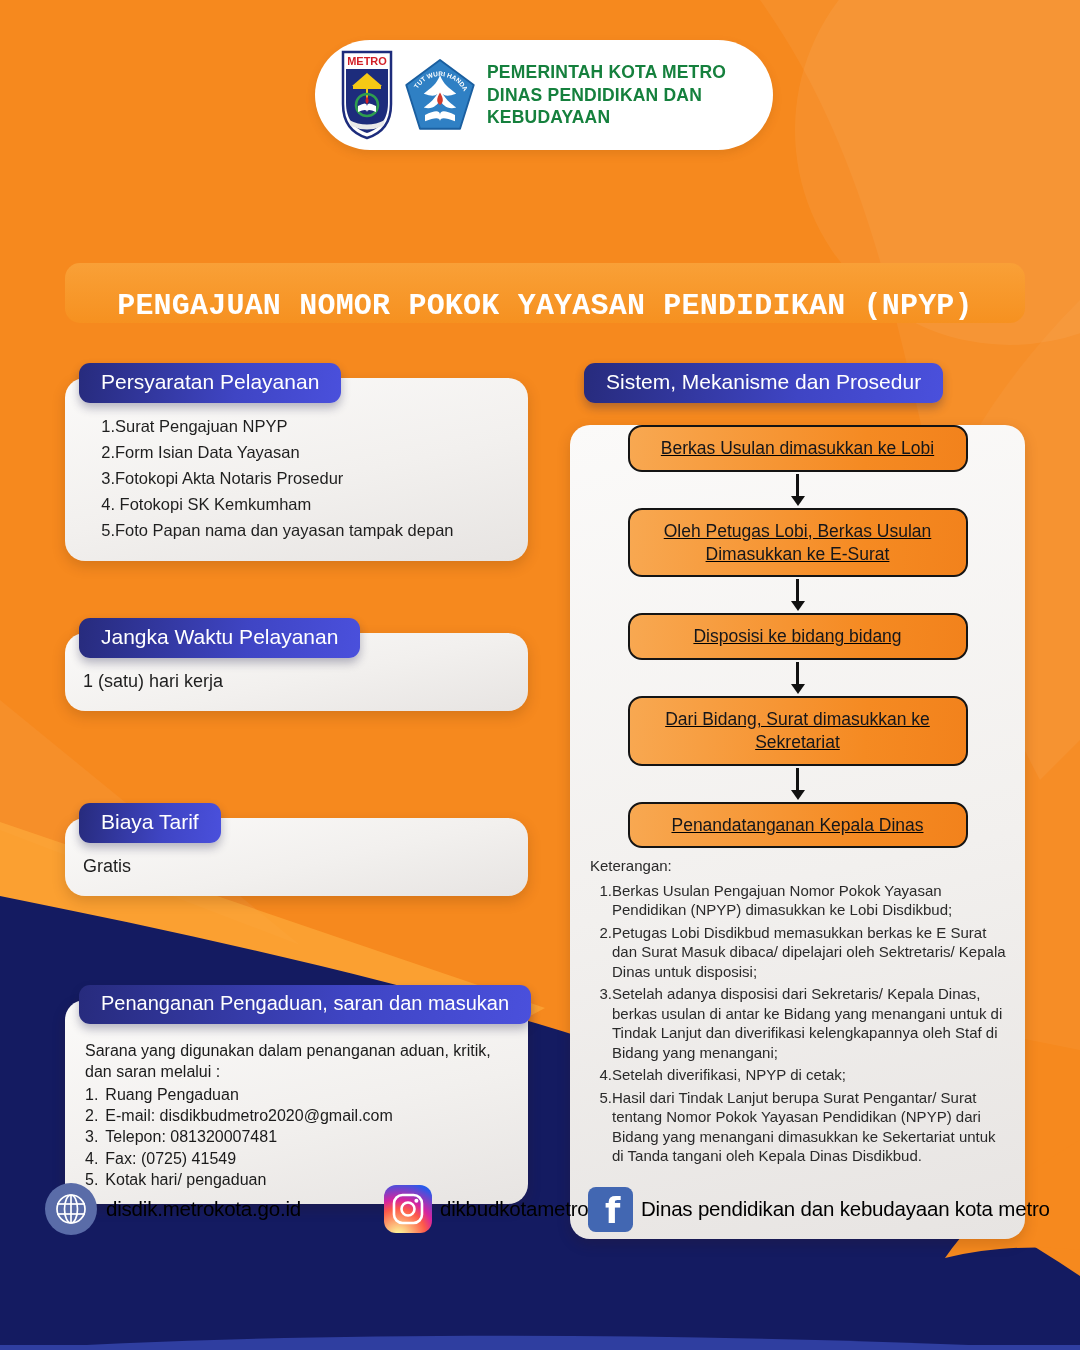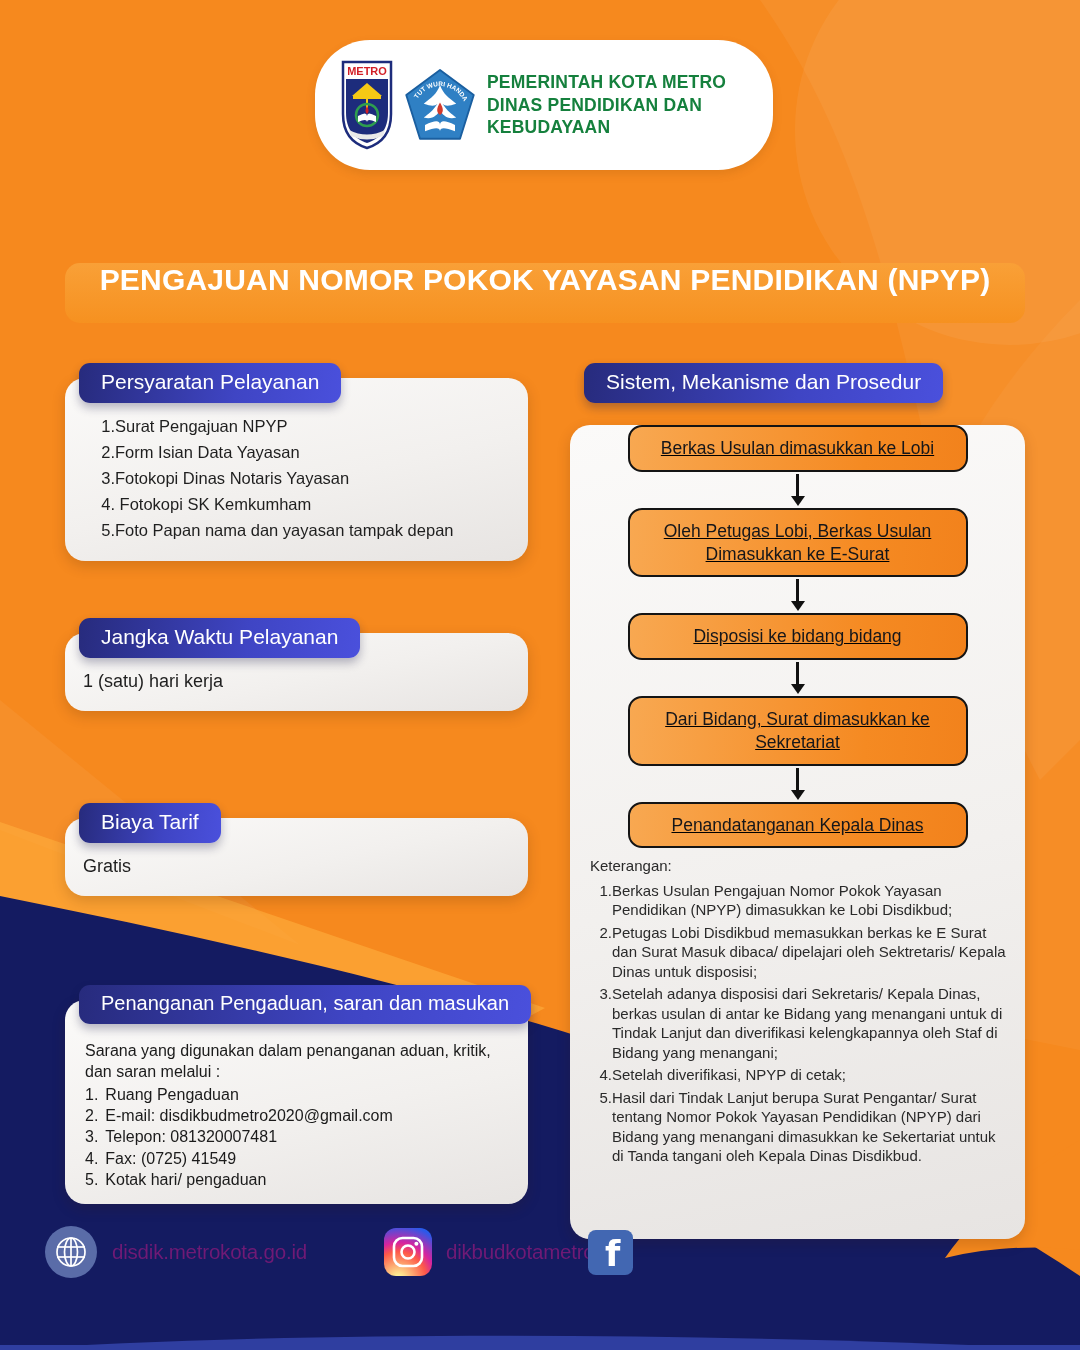--- a/index.html
+++ b/index.html
@@ -1,33 +1,33 @@
 <!DOCTYPE html>
 <html><head>
 <meta charset="utf-8">
 <style>
   html,body{margin:0;padding:0;}
   body{width:1080px;height:1350px;overflow:hidden;font-family:"Liberation Sans","DejaVu Sans",sans-serif;}
   .canvas{position:relative;width:1080px;height:1350px;overflow:hidden;background:#F6891E;}
   .bg{position:absolute;inset:0;z-index:0;}
 
   
-  .brand-pill{position:absolute;left:315px;top:40px;width:458px;height:130px;background:#fff;
+  .brand-pill{position:absolute;left:315px;top:40px;width:458px;height:110px;background:#fff;
     border-radius:55px;z-index:2;display:flex;align-items:center;padding-left:26px;box-sizing:border-box;gap:12px;
     box-shadow:0 4px 10px rgba(120,60,0,.15);}
   .brand-text{color:#15803d;font-weight:bold;font-size:17.5px;line-height:1.3;letter-spacing:.2px;}
 
   
   .title{position:absolute;top:170px;left:0;width:1080px;margin:0;text-align:center;z-index:2;
     color:#1B2168;font-size:64px;font-weight:bold;line-height:1;}
   .title-inner{display:inline-block;transform:scale(.78,1.14);letter-spacing:1px;word-spacing:22px;white-space:nowrap;}
 
   
   .banner{position:absolute;left:65px;top:263px;width:960px;height:60px;z-index:2;border-radius:15px;
-    background:linear-gradient(180deg,#F9A037 0%,#F69120 100%);display:flex;align-items:flex-start;justify-content:center;}
+    background:linear-gradient(180deg,#F9A037 0%,#F69120 100%);display:flex;align-items:flex-end;justify-content:center;font-family:Liberation Mono, monospace;}
   .banner span{color:#fff;font-weight:bold;font-size:30px;letter-spacing:.2px;white-space:nowrap;}
 
   
   .sec{position:absolute;z-index:2;}
   .tab{position:absolute;top:0;left:14px;z-index:4;display:inline-block;
     background:linear-gradient(97deg,#272B7D 0%,#3F45C4 60%,#4A50DC 100%);
     color:#fff;font-size:21px;padding:7px 22px 9px;border-radius:11px;white-space:nowrap;
     box-shadow:0 5px 10px rgba(25,25,70,.30);}
   .tab.small{font-size:20px;}
   .card{position:relative;z-index:3;margin-top:15px;border-radius:20px;
@@ -58,22 +58,22 @@
   .fc-arrow .shaft{width:3px;flex:1;max-height:22px;background:#111;}
   .fc-arrow .head{width:0;height:0;border-left:7px solid transparent;border-right:7px solid transparent;border-top:10px solid #111;}
   .fc-item:last-child .fc-arrow{display:none;}
   .keterangan{margin:8px 18px 0 20px;font-size:15px;line-height:1.3;color:#2A2A2A;}
   .ket-title{margin-bottom:5px;}
   .ket-row{display:flex;margin-bottom:3px;}
   .ket-row .num{min-width:22px;text-align:right;}
   .ket-row .txt{flex:1;}
 
   
-  .foot-item{position:absolute;z-index:2;height:54px;display:flex;align-items:center;gap:14px;color:#701a75;
-    font-size:20.5px;letter-spacing:-.2px;top:1225px;}
+  .foot-item{position:absolute;z-index:2;height:54px;display:flex;align-items:center;gap:8px;color:#000000;
+    font-size:20.5px;letter-spacing:-.2px;top:1182px;}
   .fi-web{left:44px;}
   .fi-ig{left:348px;padding-left:36px;}
   .fi-fb{left:588px;}
   .ig-badge{width:48px;height:48px;border-radius:12px;display:flex;align-items:center;justify-content:center;
     background:radial-gradient(circle at 30% 107%,#fdf497 0%,#fdf497 5%,#fd5949 45%,#d6249f 60%,#285AEB 90%);}
 </style>
 </head>
 <body>
 
 <div class="canvas">
@@ -138,21 +138,21 @@
             <span class="txt">Surat Pengajuan NPYP</span>
           </div>
 
           <div class="req-row">
             <span class="num">2.</span>
             <span class="txt">Form Isian Data Yayasan</span>
           </div>
 
           <div class="req-row">
             <span class="num">3.</span>
-            <span class="txt">Fotokopi Dinas Notaris Yayasan</span>
+            <span class="txt">Fotokopi Akta Notaris Prosedur</span>
           </div>
 
           <div class="req-row">
             <span class="num">4.</span>
             <span class="txt"> Fotokopi SK Kemkumham</span>
           </div>
 
           <div class="req-row">
             <span class="num">5.</span>
             <span class="txt">Foto Papan nama dan yayasan tampak depan</span>
@@ -307,15 +307,16 @@
       </svg>
     </span>
     <span>dikbudkotametro</span>
   </div>
 
   <div class="foot-item fi-fb">
     <svg width="45" height="45" viewBox="0 0 46 46">
       <rect x="0" y="0" width="46" height="46" rx="8" fill="#4267B2"></rect>
       <text x="25" y="37" text-anchor="middle" font-size="36" font-weight="bold" fill="#FFFFFF" font-family="'DejaVu Sans',sans-serif">f</text>
     </svg>
+    <span>Dinas pendidikan dan kebudayaan kota metro</span>
   </div>
 
 </div>
 
 </body></html>

